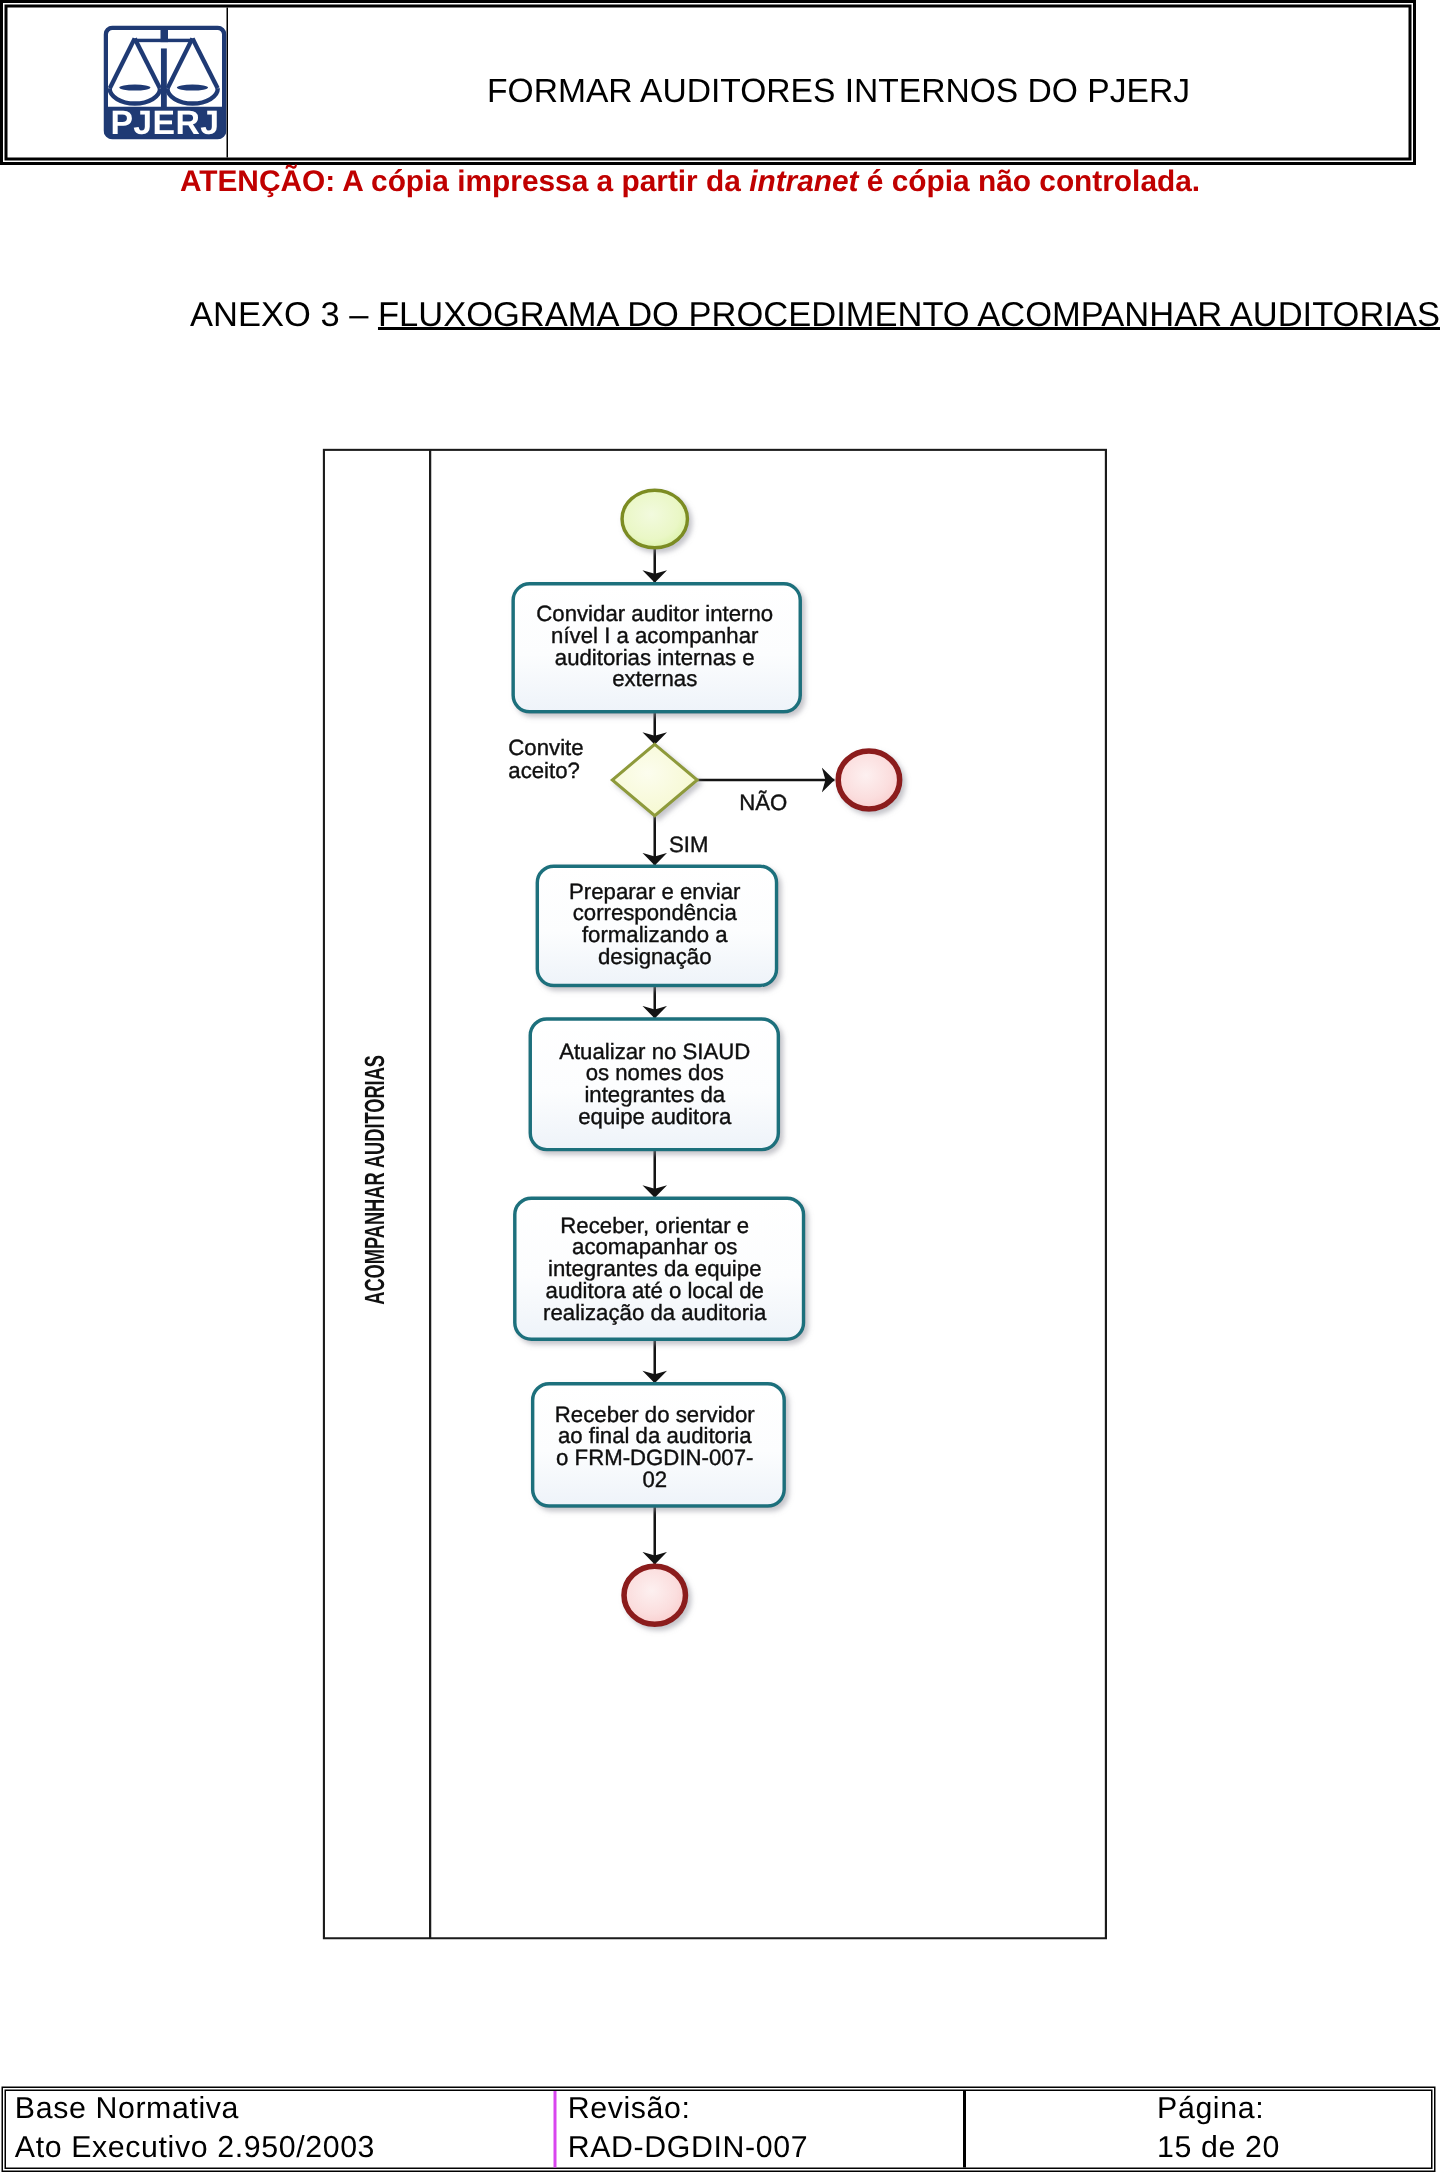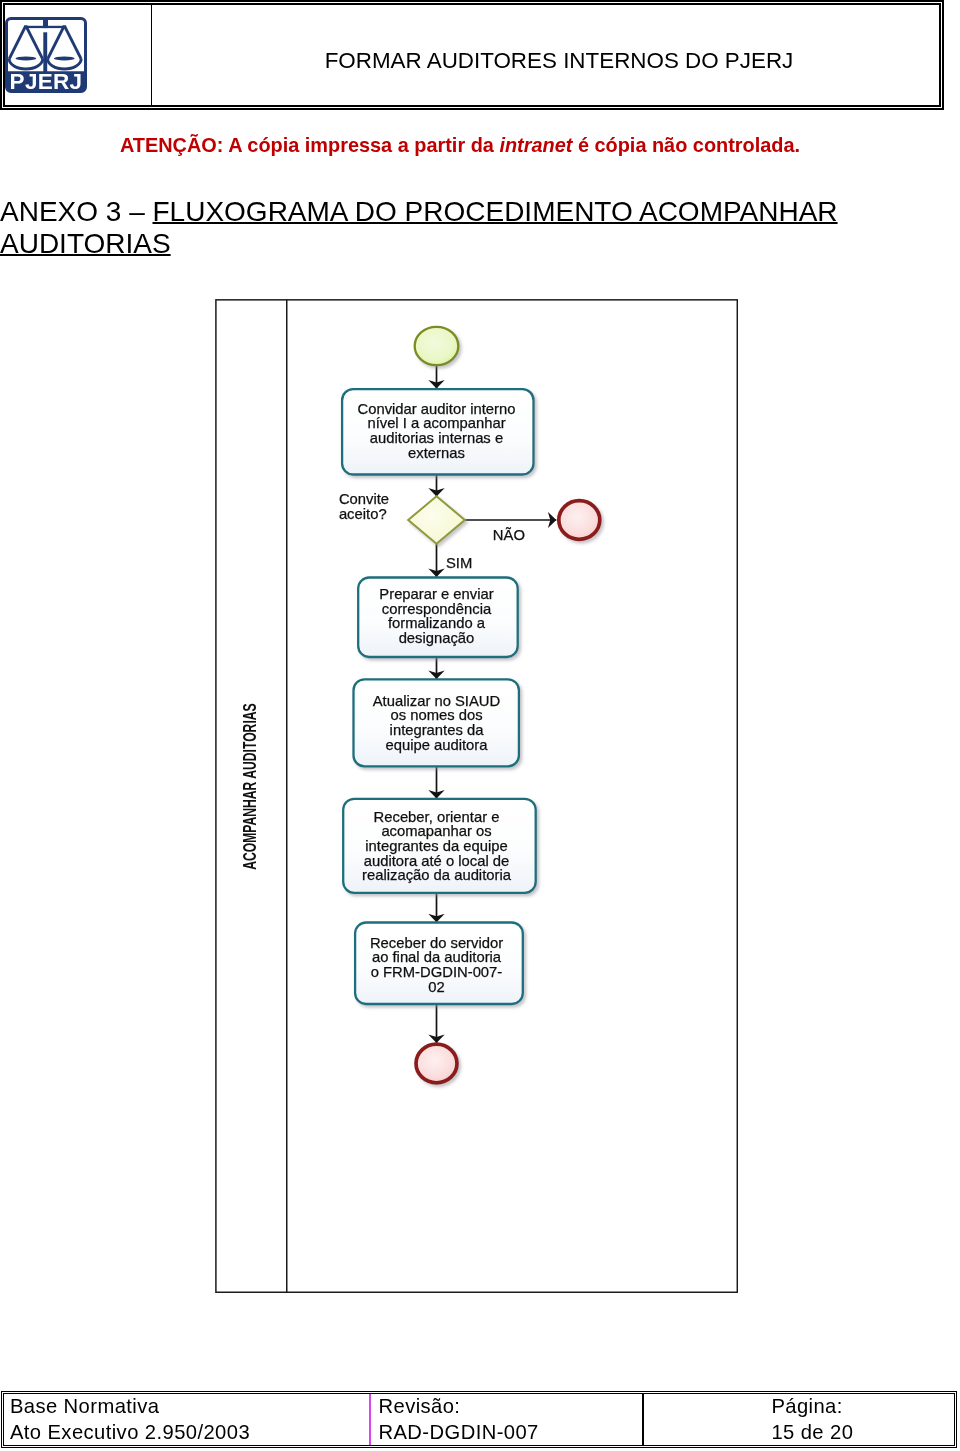--- a/index.html
+++ b/index.html
@@ -4,36 +4,36 @@
 <style>
   html,body{margin:0;padding:0;}
   body{width:960px;height:1451px;background:#ffffff;font-family:"Liberation Sans",sans-serif;position:relative;overflow:hidden;}
   .page{position:absolute;left:0;top:0;width:960px;height:1451px;}
 
   
   .hdr-table{position:absolute;left:0px;top:0px;width:944px;height:110px;
              border:5px double #000;box-sizing:border-box;}
   .hdr-logo-cell{position:absolute;left:0;top:0;width:147px;height:100%;
                  border-right:1.3px solid #000;box-sizing:border-box;
-                 display:flex;align-items:center;justify-content:flex-start;}
+                 display:flex;align-items:center;justify-content:flex-end;}
   .hdr-title-cell{position:absolute;left:147px;top:0;right:0;height:100%;
                   display:flex;align-items:center;justify-content:center;}
   .hdr-title{font-size:22.4px;color:#000;letter-spacing:0;white-space:nowrap;position:relative;top:6px;left:2px;margin-left:23px;}
   .logo{width:82px;height:76px;display:block;}
   .logo-word{font-family:"Liberation Sans",sans-serif;font-size:22.5px;font-weight:bold;
              fill:#ffffff;text-anchor:middle;letter-spacing:0.3px;}
 
   
   .notice{position:absolute;left:0;top:110px;width:920px;text-align:center;
-          color:#C00000;font-weight:bold;font-size:19.9px;margin-top:24px;}
+          color:#C00000;font-weight:bold;font-size:19.9px;}
   .notice i{font-style:italic;}
 
   
-  .sect-title{position:absolute;left:0;top:196px;width:960px;text-align:left;
-              color:#000;font-size:28px;}
+  .sect-title{position:absolute;left:0;top:196px;width:960px;text-align:right;
+              color:#000;font-size:23px;}
   .sect-title u{text-decoration:underline;text-underline-offset:1px;text-decoration-thickness:2px;}
 
   
   .diagram{position:absolute;left:215px;top:299px;width:523px;height:994px;}
   .diagram svg{display:block;}
   .tasktext{font-family:"Liberation Sans",sans-serif;font-size:14.8px;fill:#101010;text-anchor:middle;stroke:#101010;stroke-width:0.25;paint-order:stroke fill;}
   .anntext{font-family:"Liberation Sans",sans-serif;font-size:14.8px;fill:#101010;text-anchor:start;stroke:#101010;stroke-width:0.25;paint-order:stroke fill;}
   .edgetext{font-family:"Liberation Sans",sans-serif;font-size:14.8px;fill:#101010;text-anchor:middle;stroke:#101010;stroke-width:0.25;paint-order:stroke fill;}
 
   

